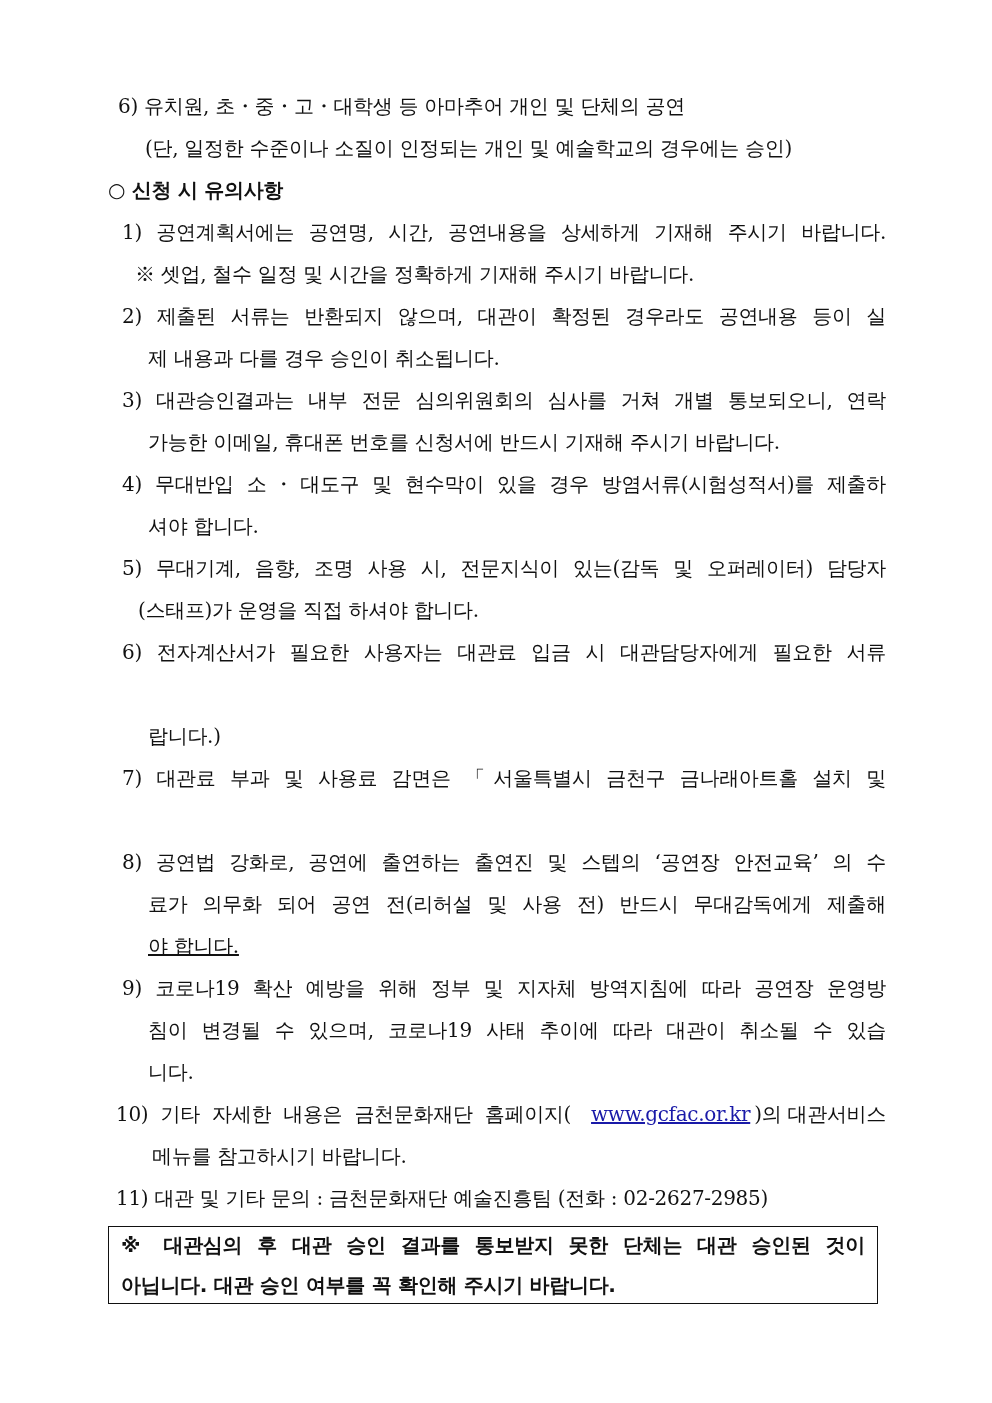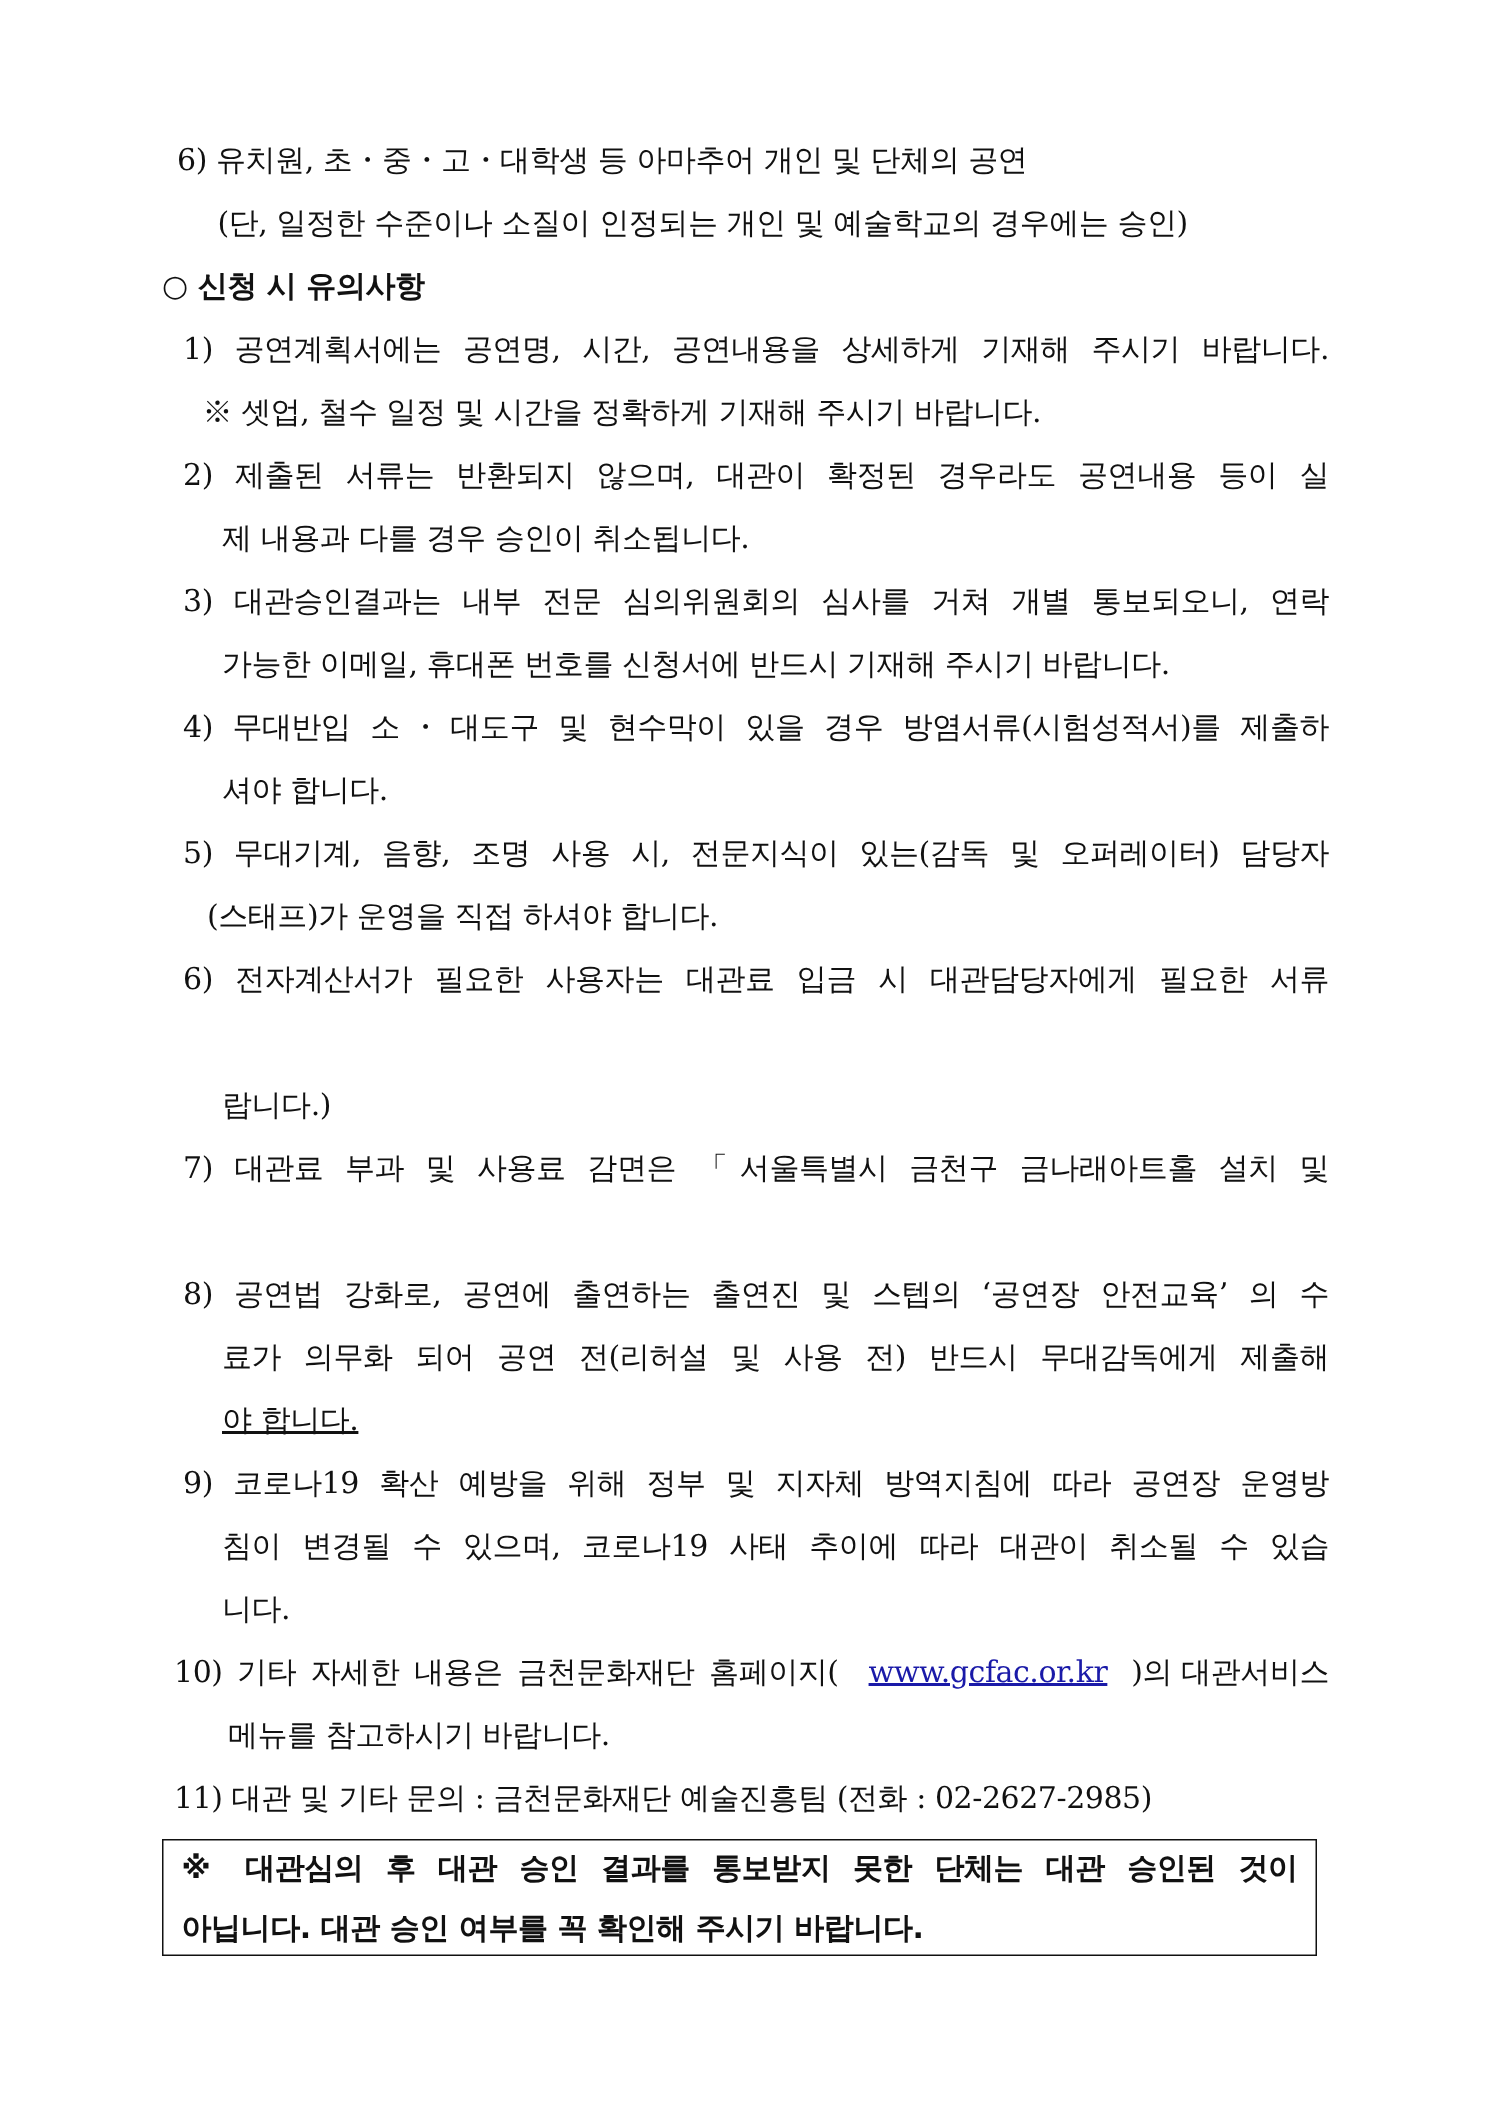--- a/index.html
+++ b/index.html
@@ -60,21 +60,21 @@
   <div class="line justify" style="left:148px; top:890px; width:738px;">료가 의무화 되어 공연 전(리허설 및 사용 전) 반드시 무대감독에게 제출해</div>
   <div class="line" style="left:148px; top:932px;text-decoration:underline;">야 합니다.</div>
 
   <div class="line justify" style="left:122px; top:974px; width:764px;">9) 코로나19 확산 예방을 위해 정부 및 지자체 방역지침에 따라 공연장 운영방</div>
   <div class="line justify" style="left:148px; top:1016px; width:738px;">침이 변경될 수 있으며, 코로나19 사태 추이에 따라 대관이 취소될 수 있습</div>
   <div class="line" style="left:148px; top:1058px;">니다.</div>
 
   <div class="line" style="left:116px; top:1100px; width:770px; display:flex; justify-content:space-between;">
     <span style="flex:1; text-align:justify; text-align-last:justify;">10) 기타 자세한 내용은 금천문화재단 홈페이지(</span>
       <a class="link">www.gcfac.or.kr</a>
-      <span style="margin-left:16px;">)의 대관서비스</span>
+      <span style="margin-left:4px;">)의 대관서비스</span>
   </div>
   <div class="line" style="left:152px; top:1142px;">메뉴를 참고하시기 바랍니다.</div>
 
   <div class="line" style="left:116px; top:1184px;">11) 대관 및 기타 문의 : 금천문화재단 예술진흥팀 (전화 : 02-2627-2985)</div>
 
   <div class="notice-box">
     <div class="notice-line" style="top:4px; width:744px; text-align:justify; text-align-last:justify;">※ 대관심의 후 대관 승인 결과를 통보받지 못한 단체는 대관 승인된 것이</div>
     <div class="notice-line" style="top:44px;">아닙니다.  대관 승인 여부를 꼭 확인해 주시기 바랍니다.</div>
   </div>
 

